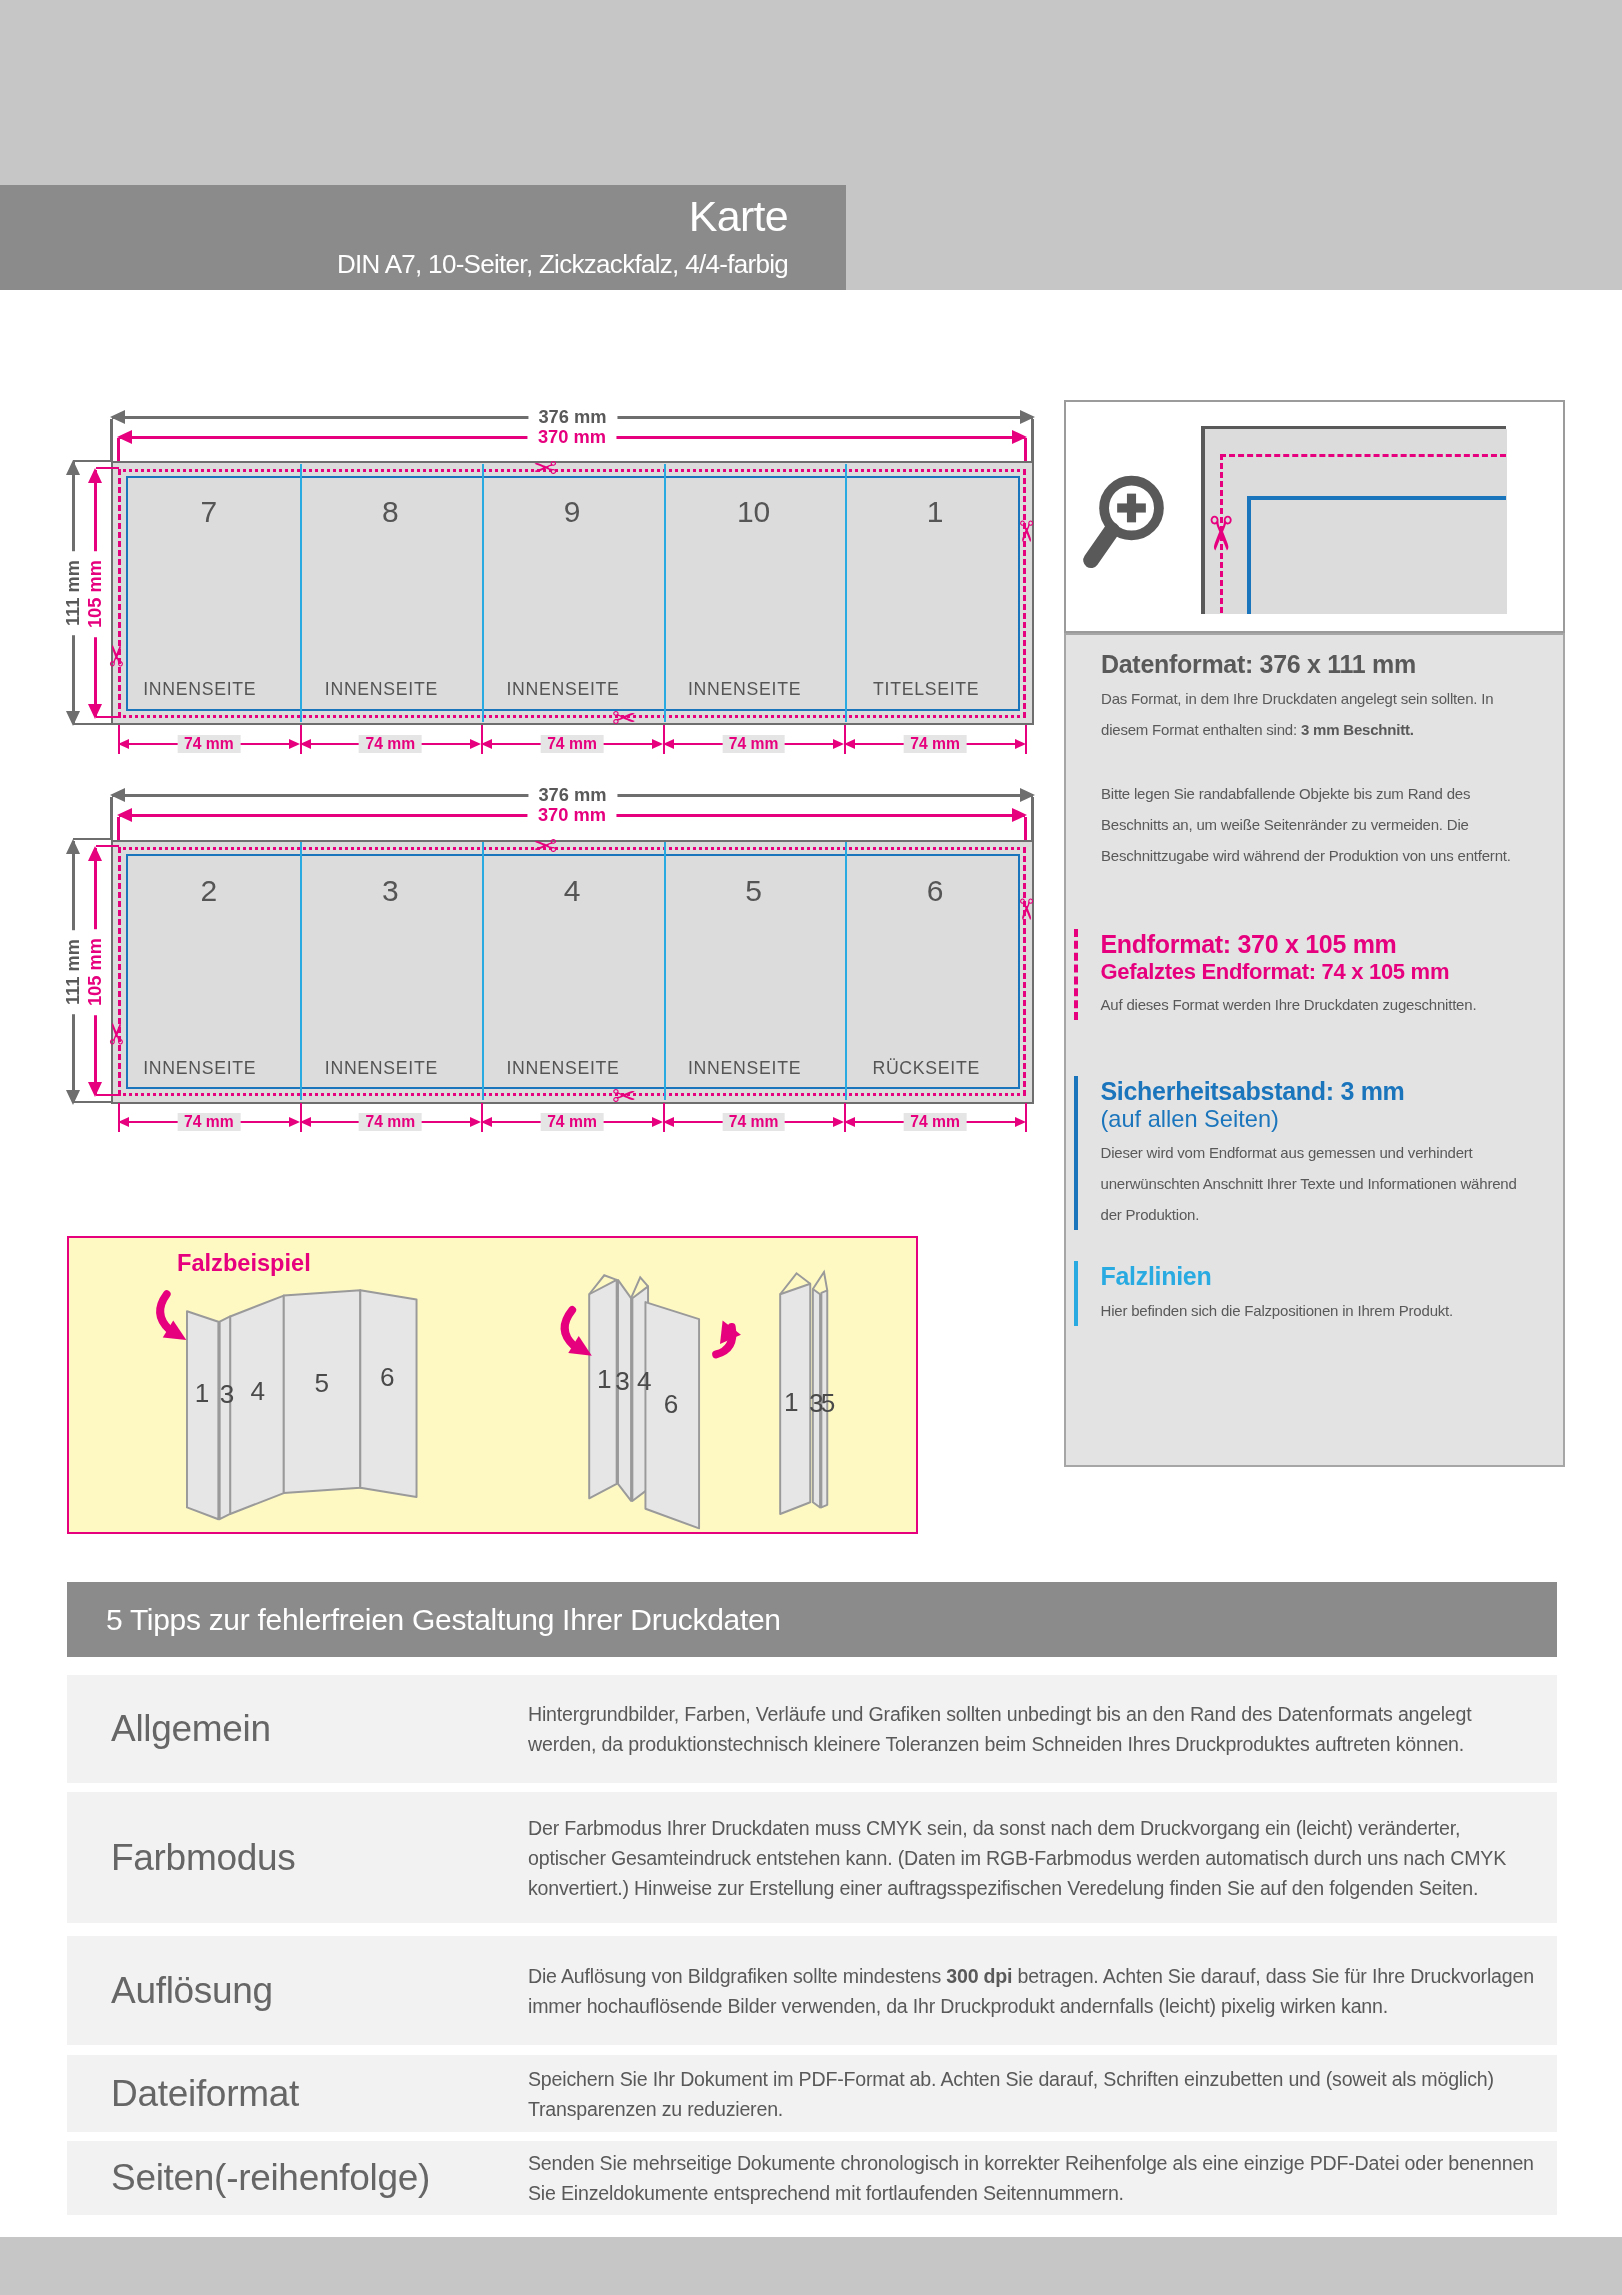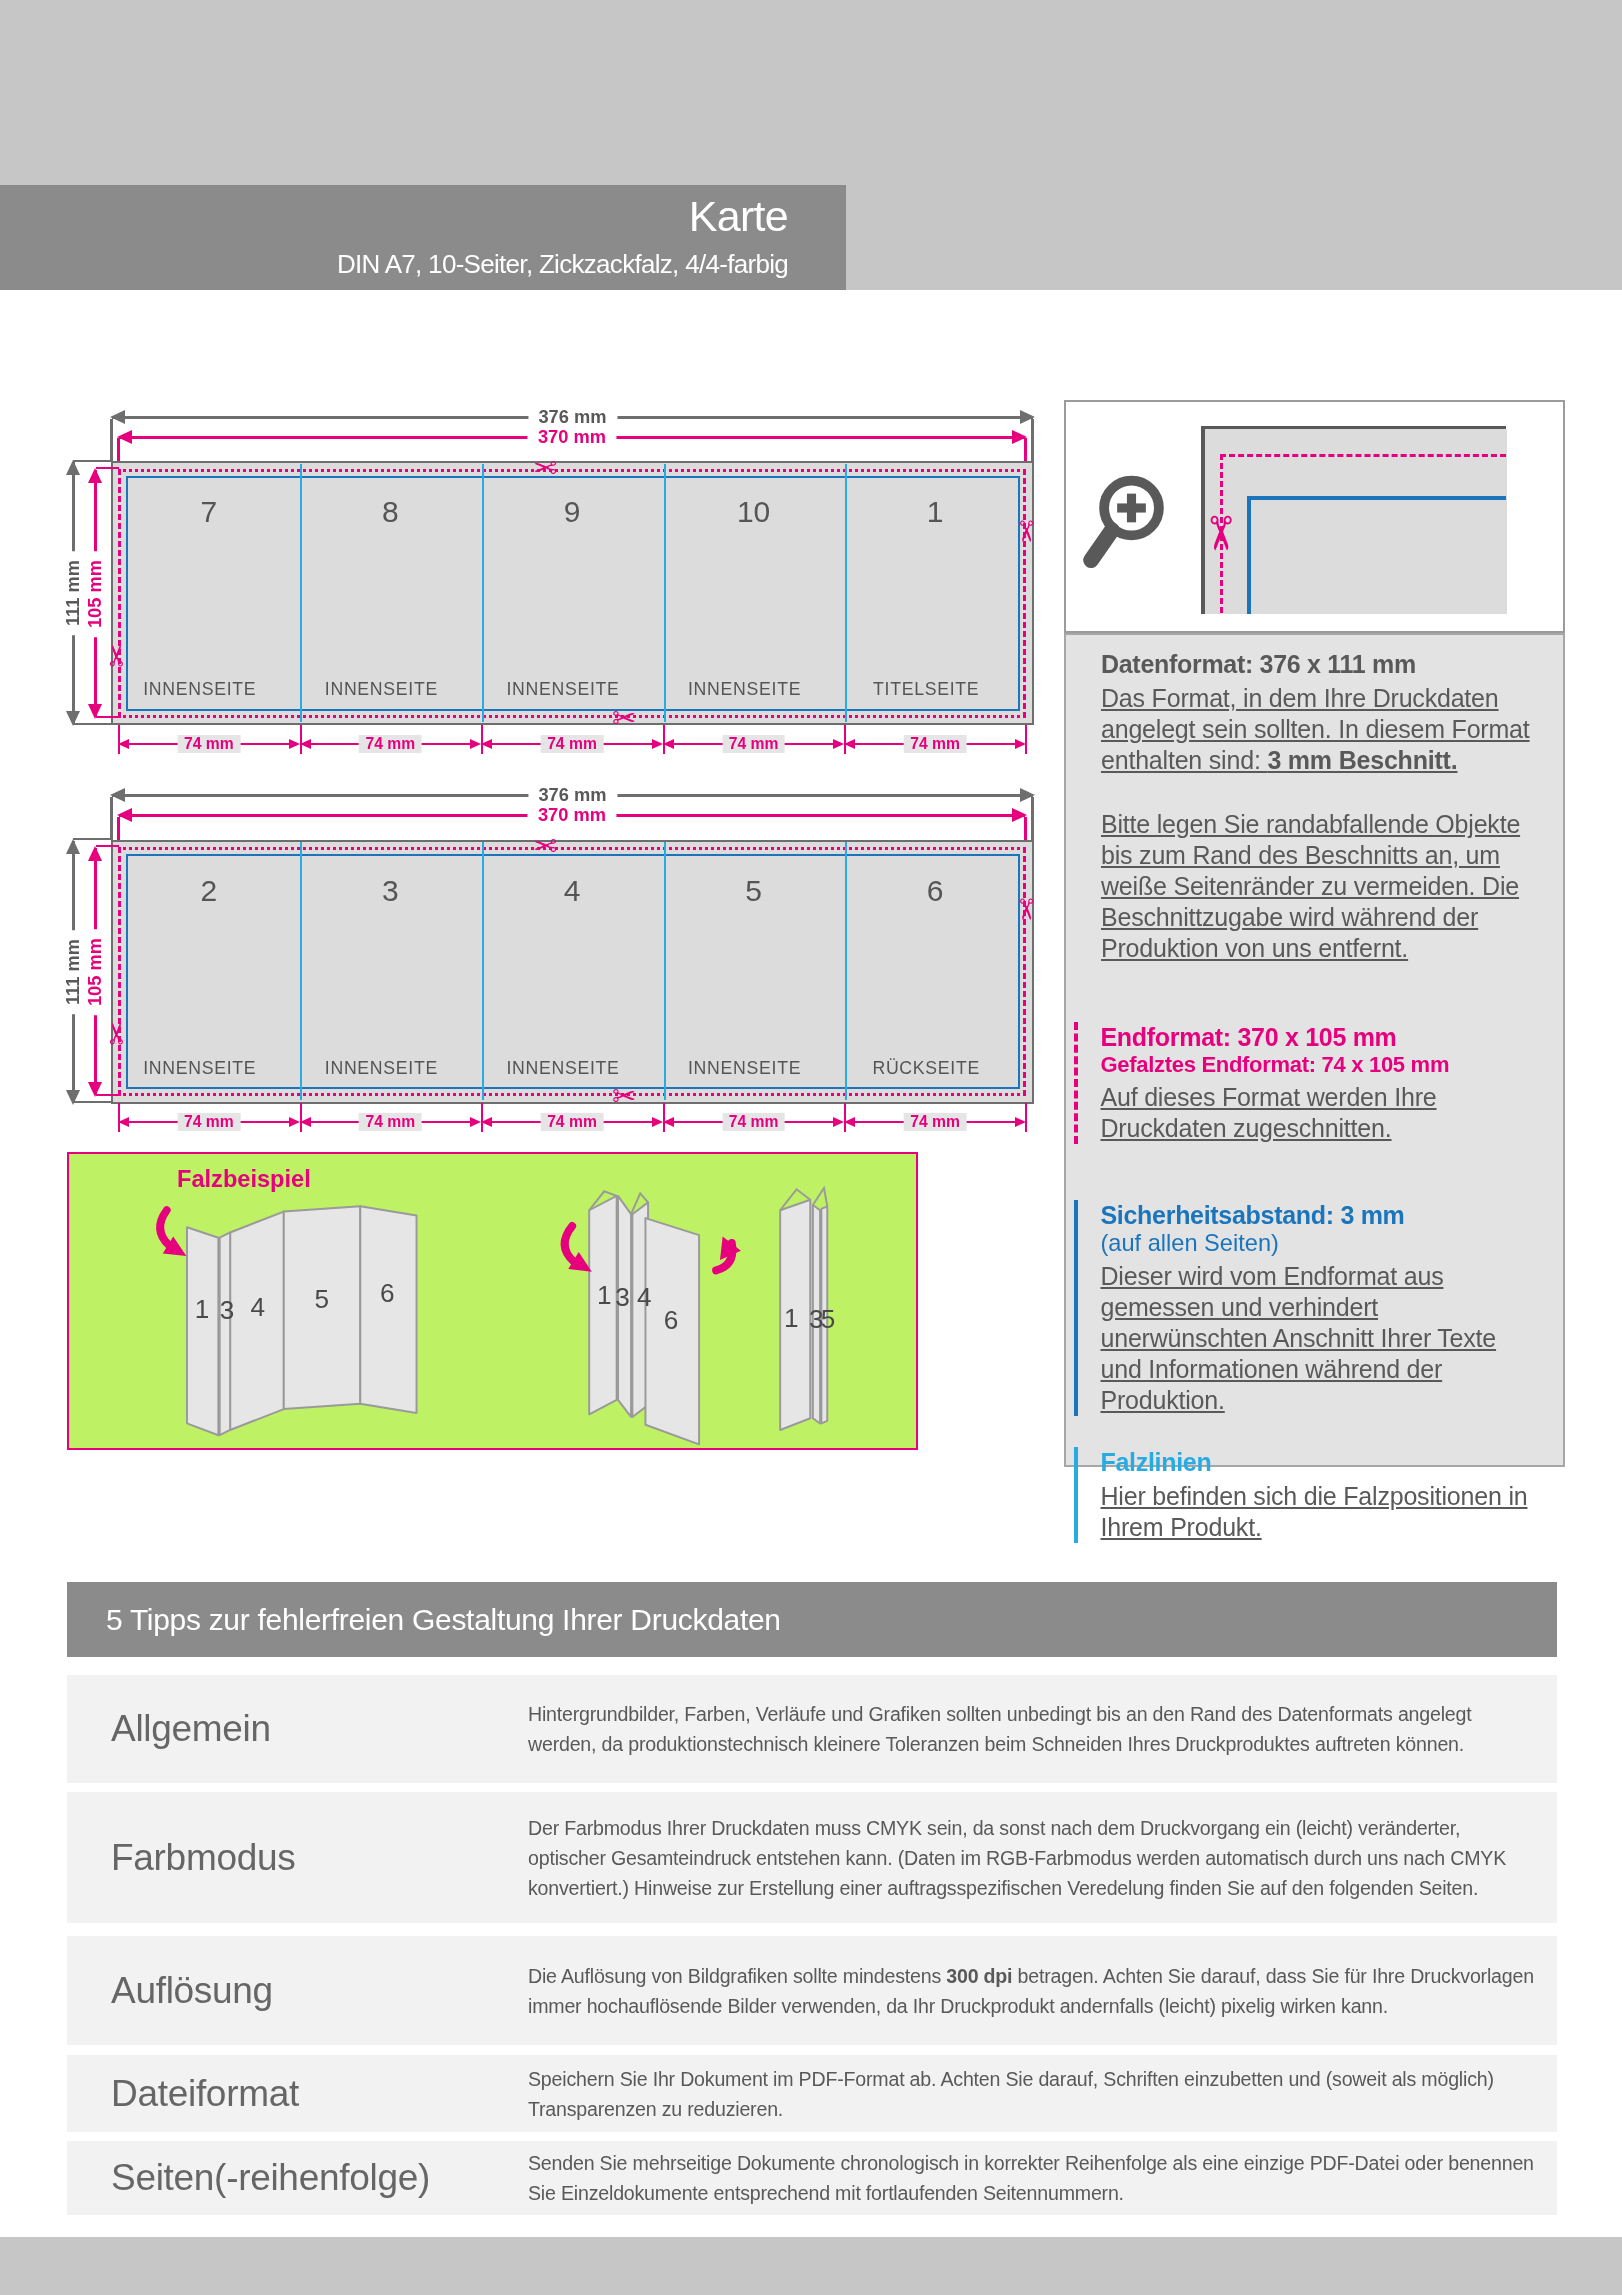--- a/index.html
+++ b/index.html
@@ -69,37 +69,37 @@
   .pseg{flex:1;position:relative;}
   .pseg .pline{position:absolute;left:2px;right:2px;top:9.2px;height:2px;background:var(--magenta);}
   .pseg .ah{top:4.6px;border-top:5.2px solid transparent;border-bottom:5.2px solid transparent;}
   .pseg .ah.l{left:0;border-right:11.8px solid var(--magenta);}
   .pseg .ah.r{right:0;border-left:11.8px solid var(--magenta);}
   .pseg .plbl{position:absolute;left:50%;top:9.8px;transform:translate(-50%,-50%);
     background:#e5e5e5;padding:0 6.5px;font-size:15.7px;font-weight:bold;color:var(--magenta);white-space:nowrap;}
   .ptick{width:2px;background:var(--magenta);}
 
   
-  .fold-box{left:67px;top:1152px;width:851px;height:298px;border:2.6px solid var(--magenta);
-    background:#bef264;box-sizing:border-box;}
+  .fold-box{left:67px;top:1236px;width:851px;height:298px;border:2.6px solid var(--magenta);
+    background:#fef9c3;box-sizing:border-box;}
   .fold-title{position:absolute;left:108px;top:11.8px;font-size:23.6px;font-weight:bold;color:var(--magenta);}
   .fold-box svg{position:absolute;left:0;top:0;}
   .fold-box svg polygon{fill:#e6e6e6;stroke:#9a9a9a;stroke-width:3;stroke-linejoin:round;}
   .fold-box svg polyline{fill:none;stroke:#9a9a9a;stroke-width:3;}
   .fold-box svg text{fill:#4a4a4a;font-size:40px;font-family:"Liberation Sans",sans-serif;}
   .fold-box svg path.arr{fill:none;stroke:var(--magenta);stroke-width:12;stroke-linecap:round;}
   .fold-box svg path.arrhead{fill:var(--magenta);stroke:none;}
 
   
   .zoom-box{left:1064px;top:400px;width:501px;height:233px;background:#fff;
     border:2px solid #9b9b9b;box-sizing:border-box;}
   .info-panel{left:1064px;top:633px;width:501px;height:834px;background:var(--panelgray);
     border:2px solid #a6a6a6;box-sizing:border-box;padding:14.4px 17px 0 35px;}
   .info-panel h3{margin:0;font-size:25px;line-height:1.2;letter-spacing:-0.3px;}
-  .info-panel p{margin:3.9px 0 0 0;font-size:25px;line-height:31px;letter-spacing:-0.2px;max-width:432px;text-decoration:underline;}
+  .info-panel p{margin:3.9px 0 0 0;font-size:15px;line-height:31px;letter-spacing:-0.2px;max-width:432px;}
   .sec{margin-left:-27.5px;padding-left:23px;}
   .sec.endf{border-left:4.6px dashed var(--magenta);margin-bottom:0;}
   .sec.safety{border-left:4.6px solid var(--blue);}
   .sec.falz{border-left:4.6px solid var(--cyan);}
   .mag-t{color:var(--magenta);} .blue-t{color:var(--blue);} .cyan-t{color:var(--cyan);}
   .sub-h{font-size:22px;font-weight:bold;letter-spacing:-0.3px;}
   .blue-sub{font-size:23.6px;color:var(--blue);}
 
   
   .tips-header{left:67px;top:1582px;width:1490px;height:75px;background:var(--midgray);

